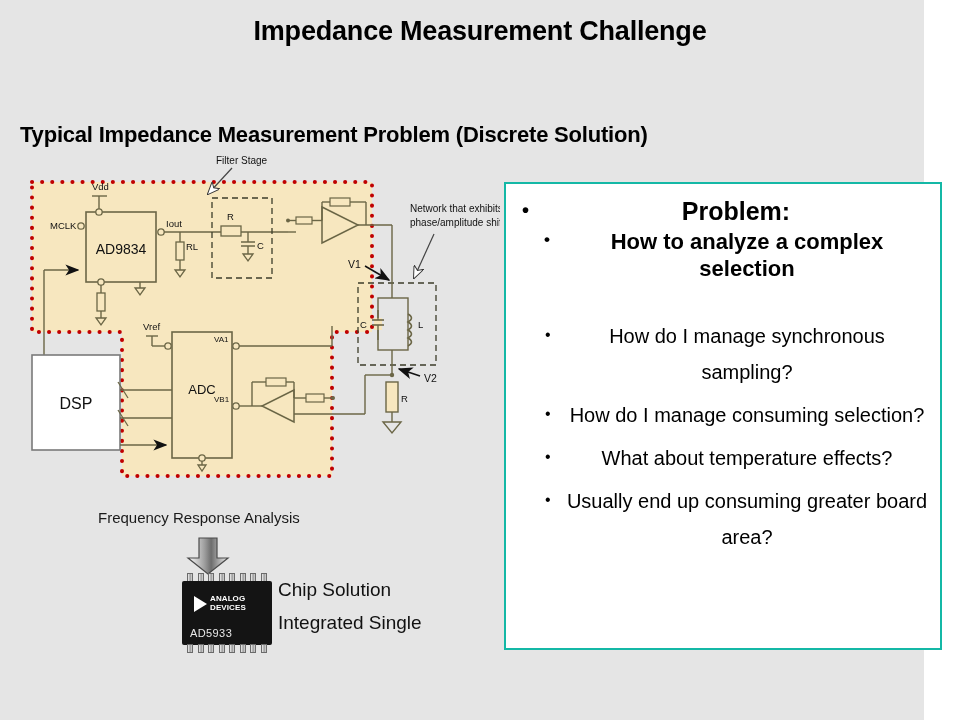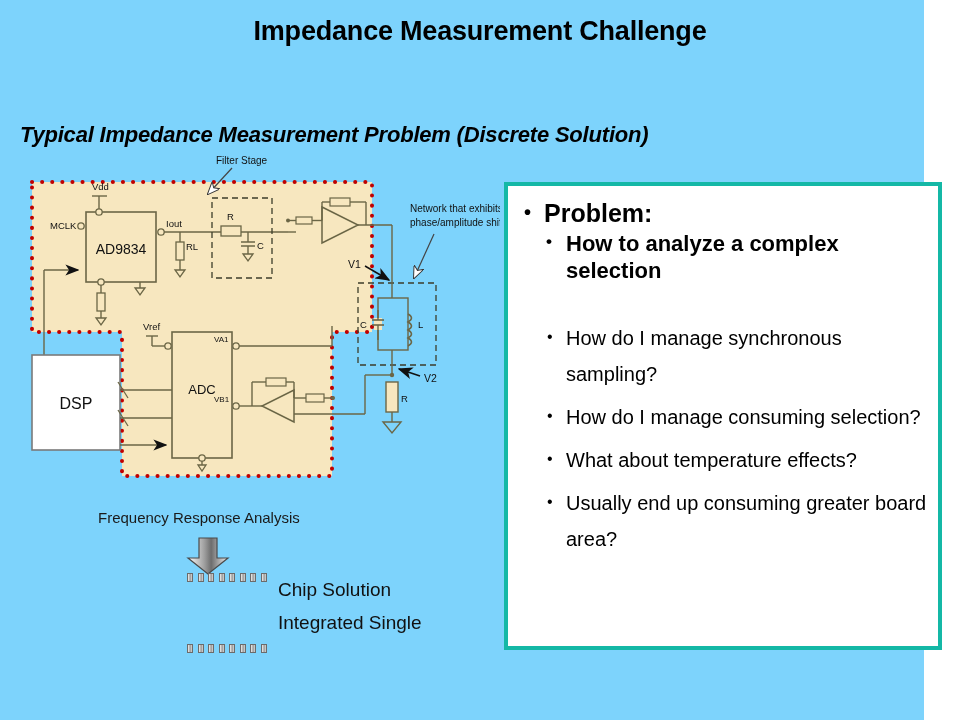--- a/index.html
+++ b/index.html
@@ -5,41 +5,40 @@
   html, body {
     margin: 0; padding: 0;
     width: 960px; height: 720px;
     background: #ffffff;
     font-family: "Liberation Sans", sans-serif;
     overflow: hidden;
   }
   #slide {
     position: relative;
     width: 924px; height: 720px;
-    background: #7dd3fc;
+    background: #e5e5e5;
   }
   
   #slide-title {
     position: absolute;
     left: 0; top: 16px;
     width: 960px;
     text-align: center;
     font-size: 27px;
     font-weight: bold;
     color: #000000;
     letter-spacing: -0.2px;
   }
   #section-title {
     position: absolute;
     left: 20px; top: 122px;
     font-size: 22px;
     font-weight: bold;
     color: #000000;
     letter-spacing: -0.2px;
-    font-style: italic;
   }
   
   #circuit {
     position: absolute;
     left: 0px; top: 150px;
     width: 500px; height: 400px;
   }
   #circuit svg { display: block; }
 
   #fra-caption {
@@ -113,24 +112,25 @@
     font-size: 19px;
     color: #111111;
     line-height: 33px;
   }
 
   
   #problem-box {
     position: absolute;
     left: 504px; top: 182px;
     width: 438px; height: 468px;
-    border: 4px solid #14b8a6;
+    border: 2px solid #14b8a6;
     background: #ffffff;
     box-sizing: border-box;
     padding: 12px 10px 8px 10px;
+    text-align: center;
   }
   ul.lvl { list-style: none; margin: 0; padding: 0; }
   li.b1 {
     position: relative;
     padding-left: 26px;
     font-size: 25px;
     font-weight: bold;
     color: #000000;
     line-height: 30px;
     margin-bottom: 2px;
@@ -368,20 +368,30 @@
     <div class="chip-pins top">
       <span class="chip-pin"></span>
       <span class="chip-pin"></span>
       <span class="chip-pin"></span>
       <span class="chip-pin"></span>
       <span class="chip-pin"></span>
       <span class="chip-pin"></span>
       <span class="chip-pin"></span>
       <span class="chip-pin"></span>
     </div>
+    <div id="chip-body">
+      <div id="chip-logo">
+        <span id="chip-logo-tri"></span>
+        <span id="chip-logo-text">
+          <span>ANALOG</span><br>
+          <span>DEVICES</span>
+        </span>
+      </div>
+      <div id="chip-part">AD5933</div>
+    </div>
     <div class="chip-pins bottom">
       <span class="chip-pin"></span>
       <span class="chip-pin"></span>
       <span class="chip-pin"></span>
       <span class="chip-pin"></span>
       <span class="chip-pin"></span>
       <span class="chip-pin"></span>
       <span class="chip-pin"></span>
       <span class="chip-pin"></span>
     </div>

